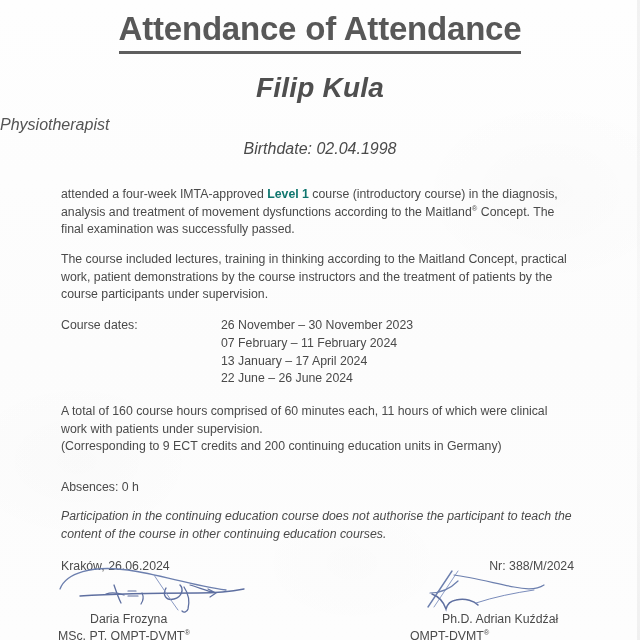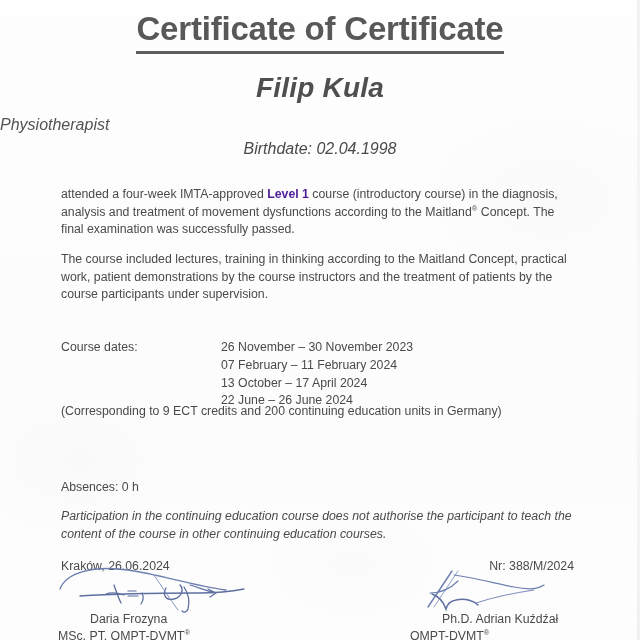--- a/index.html
+++ b/index.html
@@ -99,31 +99,30 @@
     color: #4a4a4a;
   }
   #para-course { top: 186px; }
   #para-content { top: 251px; }
 
   .reg-mark {
     font-size: 7.5px;
     vertical-align: super;
     line-height: 0;
   }
-  .bold { font-weight: bold; color: #4c1d95; }
+  .bold { font-weight: bold; color: #0f766e; }
 
   #dates-section {
     position: absolute;
     left: 61px;
     top: 317px;
     width: 513px;
     font-size: 12.3px;
     line-height: 17.8px;
     color: #4a4a4a;
-    margin-top: 22px;
   }
   #dates-section .dates-row {
     display: flex;
   }
   #dates-label {
     width: 160px;
     flex: 0 0 160px;
   }
   #dates-list {
     flex: 1 1 auto;
@@ -196,46 +195,47 @@
 </style>
 </head>
 <body>
 
 <div id="certificate">
 
   <div id="paper-texture"></div>
   <div id="scan-edge"></div>
 
   <div class="title-wrap">
-    <span class="cert-title">Certificate of Certificate</span>
+    <span class="cert-title">Attendance of Attendance</span>
   </div>
 
   <div class="recipient-name">Filip Kula</div>
   <div class="recipient-role">Physiotherapist</div>
   <div class="recipient-birth">Birthdate: 02.04.1998</div>
 
   <div class="body-block" id="para-course">
     <span>attended a four-week IMTA-approved </span><span class="bold">Level 1</span><span> course (introductory course) in the diagnosis, analysis and treatment of movement dysfunctions according to the Maitland</span><span class="reg-mark">®</span><span> Concept. The final examination was successfully passed.</span>
   </div>
 
   <div class="body-block" id="para-content">The course included lectures, training in thinking according to the Maitland Concept, practical work, patient demonstrations by the course instructors and the treatment of patients by the course participants under supervision.</div>
 
   <div id="dates-section">
     <div class="dates-row">
       <div id="dates-label">Course dates:</div>
       <div id="dates-list">
         <div class="date-line">26 November – 30 November 2023</div>
         <div class="date-line">07 February – 11 February 2024</div>
-        <div class="date-line">13 October – 17 April 2024</div>
+        <div class="date-line">13 January – 17 April 2024</div>
         <div class="date-line">22 June – 26 June 2024</div>
       </div>
     </div>
   </div>
 
   <div id="hours-block">
+    <div>A total of 160 course hours comprised of 60 minutes each, 11 hours of which were clinical work with patients under supervision.</div>
     <div>(Corresponding to 9 ECT credits and 200 continuing education units in Germany)</div>
   </div>
 
   <div id="absences-line">Absences: 0 h</div>
 
   <div id="disclaimer-block">Participation in the continuing education course does not authorise the participant to teach the content of the course in other continuing education courses.</div>
 
   <div id="issue-row">
     <div>Kraków, 26.06.2024</div>
     <div>Nr: 388/M/2024</div>

